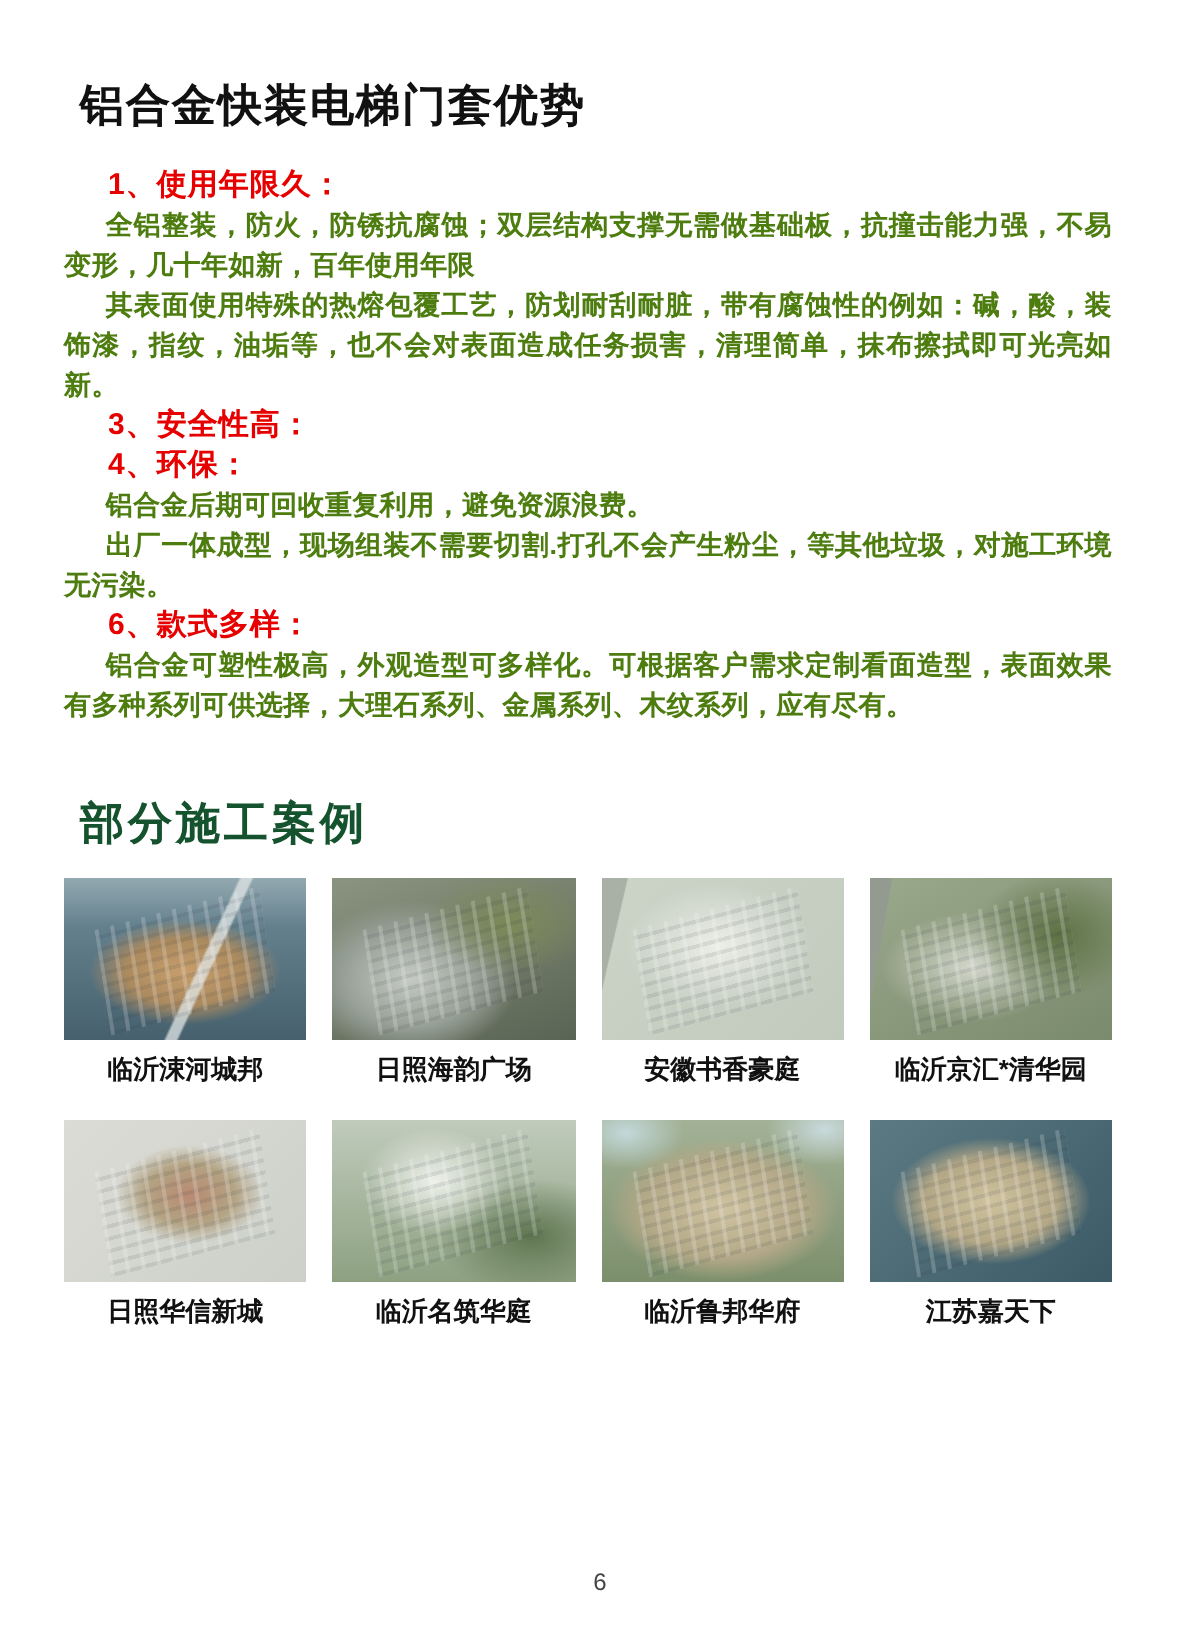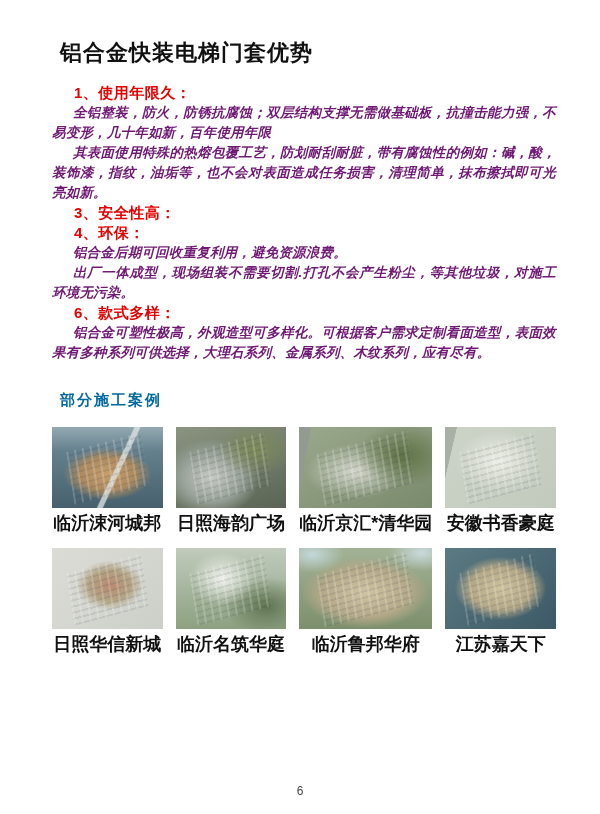--- a/index.html
+++ b/index.html
@@ -5,39 +5,39 @@
   html,body { margin:0; padding:0; }
   body {
     width:600px; height:814px; background:#ffffff;
     font-family:"Liberation Sans", sans-serif;
     color:#1c1c1c;
     overflow:hidden;
   }
   .page {
     position:relative; box-sizing:border-box;
     width:600px; height:814px;
-    padding:40px 44px 0 52px;
+    padding:40px 44px 0 32px;
     background:#ffffff;
   }
   .doc-title {
     font-size:22px; font-weight:700; color:#111;
     margin:0 0 17px 8px; letter-spacing:1px; line-height:26px;
   }
   .feature-heading {
     color:#e60000; font-size:15px; font-weight:700;
     line-height:20px; margin:0; padding-left:22px; letter-spacing:0.5px;
   }
   .feature-para {
-    font-size:13.5px; font-weight:600; color:#701a75;
+    font-size:13.5px; font-weight:600; color:#4d7c0f;
     line-height:20px; margin:0; text-align:justify;
-    text-indent:1.55em; letter-spacing:0.2px;font-style:italic;
+    text-indent:1.55em; letter-spacing:0.2px;
   }
   .cases-title {
-    font-size:15px; font-weight:700; color:#0369a1;
-    margin:24px 0 14px 8px; letter-spacing:2px; line-height:26px;
+    font-size:22px; font-weight:700; color:#14532d;
+    margin:36px 0 14px 8px; letter-spacing:2px; line-height:26px;
   }
   .case-grid {
     display:grid; grid-template-columns:repeat(4,1fr);
     column-gap:13px; row-gap:17px;
   }
   figure.case-card { margin:0; }
   .case-photo {
     width:100%; height:81px; position:relative; overflow:hidden;
   }
   
@@ -75,21 +75,21 @@
     linear-gradient(180deg, #c0cbbc 0%, #8da181 100%); }
   .p7 { background:
     radial-gradient(ellipse 30% 28% at 10% 8%, #c3d8da 0%, rgba(195,216,218,0) 80%),
     radial-gradient(ellipse 30% 28% at 92% 6%, #c9dadd 0%, rgba(201,218,221,0) 80%),
     radial-gradient(ellipse 60% 55% at 50% 55%, #cfc3a2 0%, #b3a887 55%, rgba(0,0,0,0) 80%),
     linear-gradient(180deg, #a3b296 0%, #7c8f6c 100%); }
   .p8 { background:
     radial-gradient(ellipse 55% 52% at 50% 50%, #cfc29e 0%, #b3a786 50%, rgba(0,0,0,0) 75%),
     linear-gradient(135deg, #5c7a83 0%, #3c5a66 100%); }
   .case-caption {
-    text-align:center; font-size:18px; font-weight:700; color:#111;
+    text-align:center; font-size:13px; font-weight:700; color:#111;
     margin-top:7px; line-height:16px; white-space:nowrap;
   }
   .page-number {
     position:absolute; left:0; bottom:16px; width:100%;
     text-align:center; font-size:12px; color:#444; font-weight:400;
   }
 </style>
 </head>
 <body>
 
@@ -132,27 +132,27 @@
       <div class="case-photo p1"></div>
       <figcaption class="case-caption">临沂涑河城邦</figcaption>
     </figure>
 
     <figure class="case-card">
       <div class="case-photo p2"></div>
       <figcaption class="case-caption">日照海韵广场</figcaption>
     </figure>
 
     <figure class="case-card">
-      <div class="case-photo p4"></div>
-      <figcaption class="case-caption">临沂京汇*清华园</figcaption>
+      <div class="case-photo p3"></div>
+      <figcaption class="case-caption">安徽书香豪庭</figcaption>
     </figure>
 
     <figure class="case-card">
-      <div class="case-photo p3"></div>
-      <figcaption class="case-caption">安徽书香豪庭</figcaption>
+      <div class="case-photo p4"></div>
+      <figcaption class="case-caption">临沂京汇*清华园</figcaption>
     </figure>
 
     <figure class="case-card">
       <div class="case-photo p5"></div>
       <figcaption class="case-caption">日照华信新城</figcaption>
     </figure>
 
     <figure class="case-card">
       <div class="case-photo p6"></div>
       <figcaption class="case-caption">临沂名筑华庭</figcaption>

